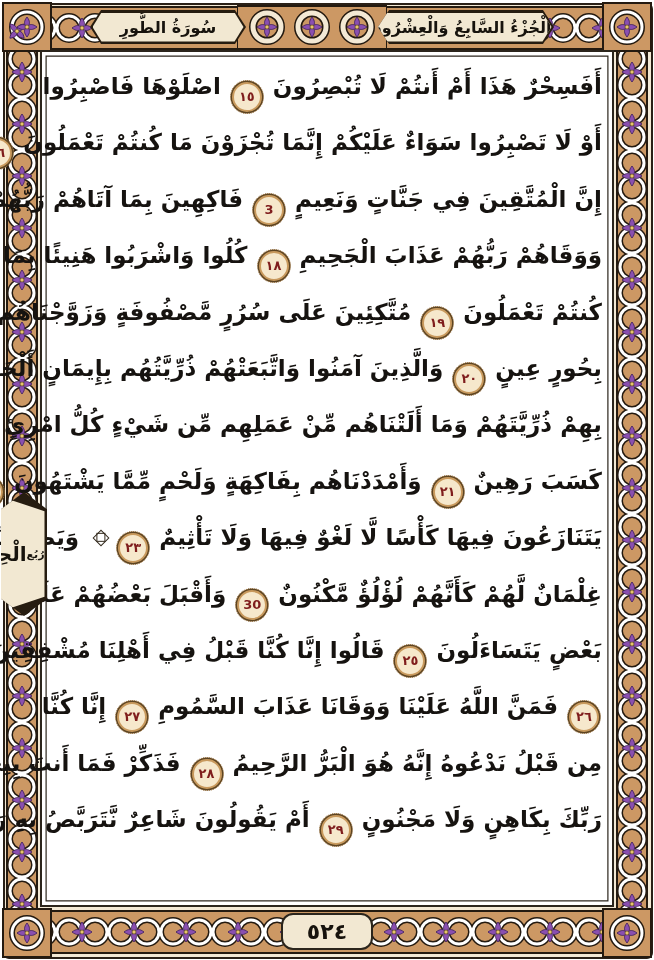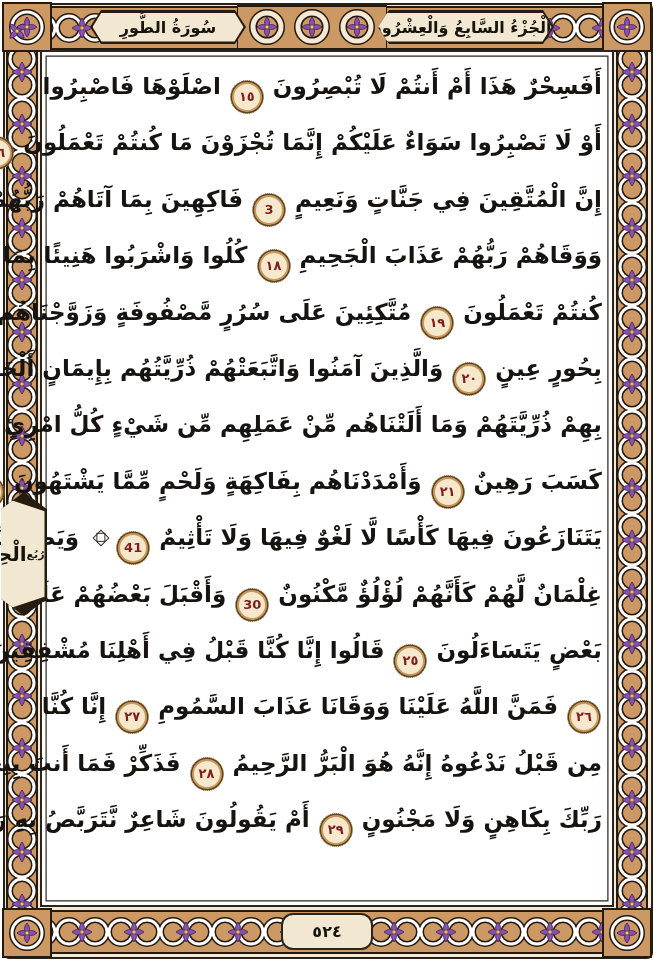--- a/index.html
+++ b/index.html
@@ -51,21 +51,21 @@
      clip-path:polygon(50% 0,100% 14%,100% 86%,50% 100%,0 86%,0 14%);
      display:flex;flex-direction:row;align-items:center;justify-content:center;
      color:#17130d;font-weight:bold;}
   .hizb-rub{font-size:11px;line-height:13px;}
   .hizb-word{font-size:20px;line-height:20px;}
   .hizb-num{font-size:18px;line-height:18px;}
 
   .pagenum-cartouche{position:absolute;left:50%;transform:translateX(-50%);top:913px;
      width:92px;height:37px;background:#f2e8d2;border:2.5px solid #2b251c;border-radius:12px;
      box-sizing:border-box;display:flex;align-items:center;justify-content:center;
-     font-size:16px;font-weight:bold;color:#17130d;}
+     font-size:22px;font-weight:bold;color:#17130d;}
 </style>
 </head>
 <body>
 
 <div class="page">
   <div class="mat"></div>
 
   <svg class="band band-top" width="646" height="44" viewBox="0 0 646 44">
     <defs>
       <g id="flw">
@@ -172,21 +172,21 @@
   <div class="textbox">
     <div class="lines">
         <div class="line">أَفَسِحْرٌ هَذَا أَمْ أَنتُمْ لَا تُبْصِرُونَ <span class="ayah-marker">١٥</span> اصْلَوْهَا فَاصْبِرُوا</div>
         <div class="line">أَوْ لَا تَصْبِرُوا سَوَاءٌ عَلَيْكُمْ إِنَّمَا تُجْزَوْنَ مَا كُنتُمْ تَعْمَلُونَ <span class="ayah-marker">١٦</span></div>
         <div class="line">إِنَّ الْمُتَّقِينَ فِي جَنَّاتٍ وَنَعِيمٍ <span class="ayah-marker">3</span> فَاكِهِينَ بِمَا آتَاهُمْ رَبُّهُمْ</div>
         <div class="line">وَوَقَاهُمْ رَبُّهُمْ عَذَابَ الْجَحِيمِ <span class="ayah-marker">١٨</span> كُلُوا وَاشْرَبُوا هَنِيئًا بِمَا</div>
         <div class="line">كُنتُمْ تَعْمَلُونَ <span class="ayah-marker">١٩</span> مُتَّكِئِينَ عَلَى سُرُرٍ مَّصْفُوفَةٍ وَزَوَّجْنَاهُم</div>
         <div class="line">بِحُورٍ عِينٍ <span class="ayah-marker">٢٠</span> وَالَّذِينَ آمَنُوا وَاتَّبَعَتْهُمْ ذُرِّيَّتُهُم بِإِيمَانٍ أَلْحَقْنَا</div>
         <div class="line">بِهِمْ ذُرِّيَّتَهُمْ وَمَا أَلَتْنَاهُم مِّنْ عَمَلِهِم مِّن شَيْءٍ كُلُّ امْرِئٍ بِمَا</div>
         <div class="line">كَسَبَ رَهِينٌ <span class="ayah-marker">٢١</span> وَأَمْدَدْنَاهُم بِفَاكِهَةٍ وَلَحْمٍ مِّمَّا يَشْتَهُونَ <span class="ayah-marker">٢٢</span></div>
-        <div class="line">يَتَنَازَعُونَ فِيهَا كَأْسًا لَّا لَغْوٌ فِيهَا وَلَا تَأْثِيمٌ <span class="ayah-marker">41</span><span class="rub"><span class="rub-inner"></span></span> وَيَطُوفُ عَلَيْهِمْ</div>
+        <div class="line">يَتَنَازَعُونَ فِيهَا كَأْسًا لَّا لَغْوٌ فِيهَا وَلَا تَأْثِيمٌ <span class="ayah-marker">٢٣</span><span class="rub"><span class="rub-inner"></span></span> وَيَطُوفُ عَلَيْهِمْ</div>
         <div class="line">غِلْمَانٌ لَّهُمْ كَأَنَّهُمْ لُؤْلُؤٌ مَّكْنُونٌ <span class="ayah-marker">30</span> وَأَقْبَلَ بَعْضُهُمْ عَلَى</div>
         <div class="line">بَعْضٍ يَتَسَاءَلُونَ <span class="ayah-marker">٢٥</span> قَالُوا إِنَّا كُنَّا قَبْلُ فِي أَهْلِنَا مُشْفِقِينَ</div>
         <div class="line"><span class="ayah-marker">٢٦</span> فَمَنَّ اللَّهُ عَلَيْنَا وَوَقَانَا عَذَابَ السَّمُومِ <span class="ayah-marker">٢٧</span> إِنَّا كُنَّا</div>
         <div class="line">مِن قَبْلُ نَدْعُوهُ إِنَّهُ هُوَ الْبَرُّ الرَّحِيمُ <span class="ayah-marker">٢٨</span> فَذَكِّرْ فَمَا أَنتَ بِنِعْمَتِ</div>
         <div class="line">رَبِّكَ بِكَاهِنٍ وَلَا مَجْنُونٍ <span class="ayah-marker">٢٩</span> أَمْ يَقُولُونَ شَاعِرٌ نَّتَرَبَّصُ بِهِ رَيْبَ</div>
       </div>
   </div>
 
   <div class="hizb-marker">
     <div class="hizb-inner">

